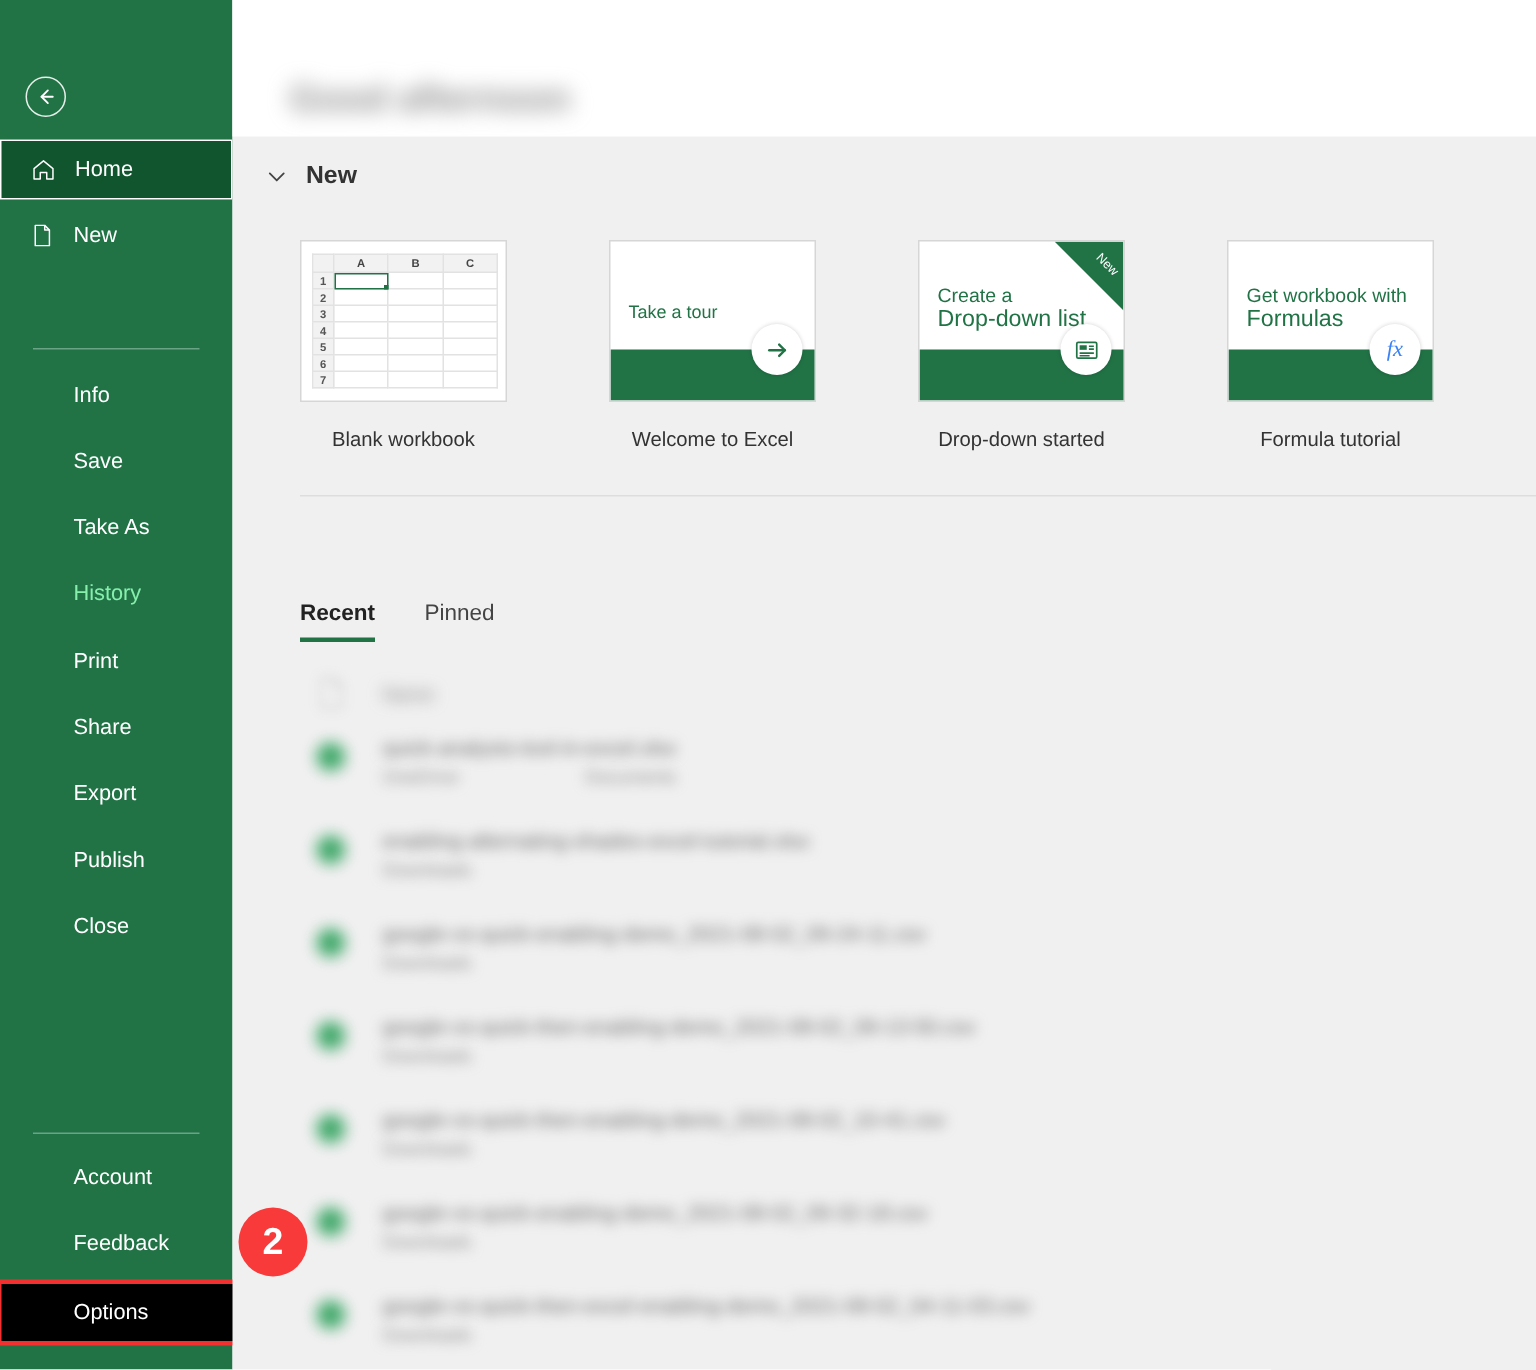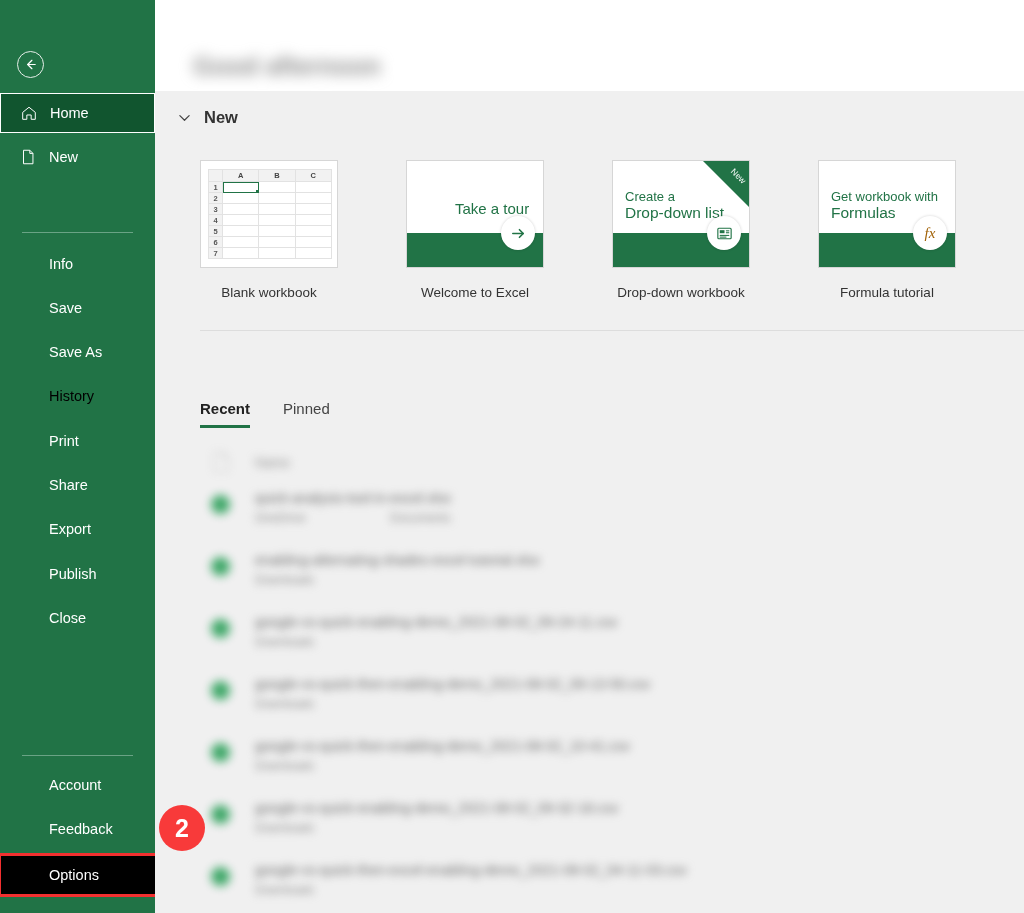--- a/index.html
+++ b/index.html
@@ -46,21 +46,21 @@
     position: absolute; left: 19px; top: 50%; transform: translateY(-50%);
     width: 18px; height: 18px;
     display: flex; align-items: center; justify-content: center;
   }
   .nav-item .nav-label { position: absolute; left: 49px; }
   .nav-item.no-icon .nav-label { left: 49px; }
   .nav-item.selected {
     background: #11552f;
     border: 1px solid #ffffff;
   }
-  .nav-item.disabled { color: #000000; }
+  .nav-item.disabled { color: #86efac; }
   .nav-item.flagged {
     background: #000000;
     outline: 3px solid #f23030;
     outline-offset: -1px;
     width: 157px;
   }
   .nav-sep {
     position: absolute; left: 22px; width: 111px; height: 1px;
     background: #6aa385;
   }
@@ -130,35 +130,35 @@
   }
 
   
   .tpl-text {
     position: absolute; left: 12px; top: 30px;
     color: #217346;
   }
   .tpl-text .l1 { font-size: 13px; line-height: 12px; }
   .tpl-text .l2 { font-size: 15.5px; line-height: 19px; }
   .tpl-text.single { top: 38px; }
-  .tpl-text.single .l2 { font-size: 15px; margin-left: 36px; }
+  .tpl-text.single .l2 { font-size: 12px; }
   .tpl-band {
     position: absolute; left: 0; bottom: 0; width: 138px; height: 34px;
     background: #217346;
   }
   .tpl-badge {
     position: absolute; right: 8px; bottom: 17px;
     width: 34px; height: 34px; border-radius: 50%;
     background: #ffffff;
     display: flex; align-items: center; justify-content: center;
     box-shadow: 0 0 3px rgba(0,0,0,0.18);
   }
   .tpl-badge .fx {
     font-family: "Liberation Serif", serif;
-    font-style: italic; font-size: 15px; color: #a16207;
+    font-style: italic; font-size: 15px; color: #3b82f6;
   }
   .ribbon {
     position: absolute; right: 0; top: 0; width: 46px; height: 46px;
     overflow: hidden;
   }
   .ribbon .tri {
     position: absolute; right: 0; top: 0;
     width: 0; height: 0;
     border-left: 46px solid transparent;
     border-top: 46px solid #217346;
@@ -277,21 +277,21 @@
 
     <div class="nav-sep" style="top:232px"></div>
 
     <div class="nav-item no-icon" style="top:244px">
       <span class="nav-label">Info</span>
     </div>
     <div class="nav-item no-icon" style="top:288px">
       <span class="nav-label">Save</span>
     </div>
     <div class="nav-item no-icon" style="top:332px">
-      <span class="nav-label">Save As</span>
+      <span class="nav-label">Take As</span>
     </div>
     <div class="nav-item no-icon disabled" style="top:376px">
       <span class="nav-label">History</span>
     </div>
     <div class="nav-item no-icon" style="top:421px">
       <span class="nav-label">Print</span>
     </div>
     <div class="nav-item no-icon" style="top:465px">
       <span class="nav-label">Share</span>
     </div>
@@ -424,21 +424,21 @@
             <svg width="19" height="19" viewBox="0 0 20 20" aria-hidden="true">
               <rect x="3" y="4.5" width="14" height="11" rx="1" fill="none" stroke="#217346" stroke-width="1.2"></rect>
               <rect x="5" y="6.5" width="5" height="3.2" fill="#217346"></rect>
               <path d="M11.5 7.2 H15" stroke="#217346" stroke-width="1.1" fill="none"></path>
               <path d="M11.5 9.2 H15" stroke="#217346" stroke-width="1.1" fill="none"></path>
               <path d="M5 12 H15" stroke="#217346" stroke-width="1.1" fill="none"></path>
               <path d="M5 13.8 H12" stroke="#217346" stroke-width="1.1" fill="none"></path>
             </svg>
           </div>
         </div>
-        <div class="tpl-label">Drop-down workbook</div>
+        <div class="tpl-label">Drop-down started</div>
       </div>
 
       <div class="tpl">
         <div class="tpl-card">
           <div class="tpl-text">
             <div class="l1">Get workbook with</div>
             <div class="l2">Formulas</div>
           </div>
           <div class="tpl-band"></div>
           <div class="tpl-badge">

